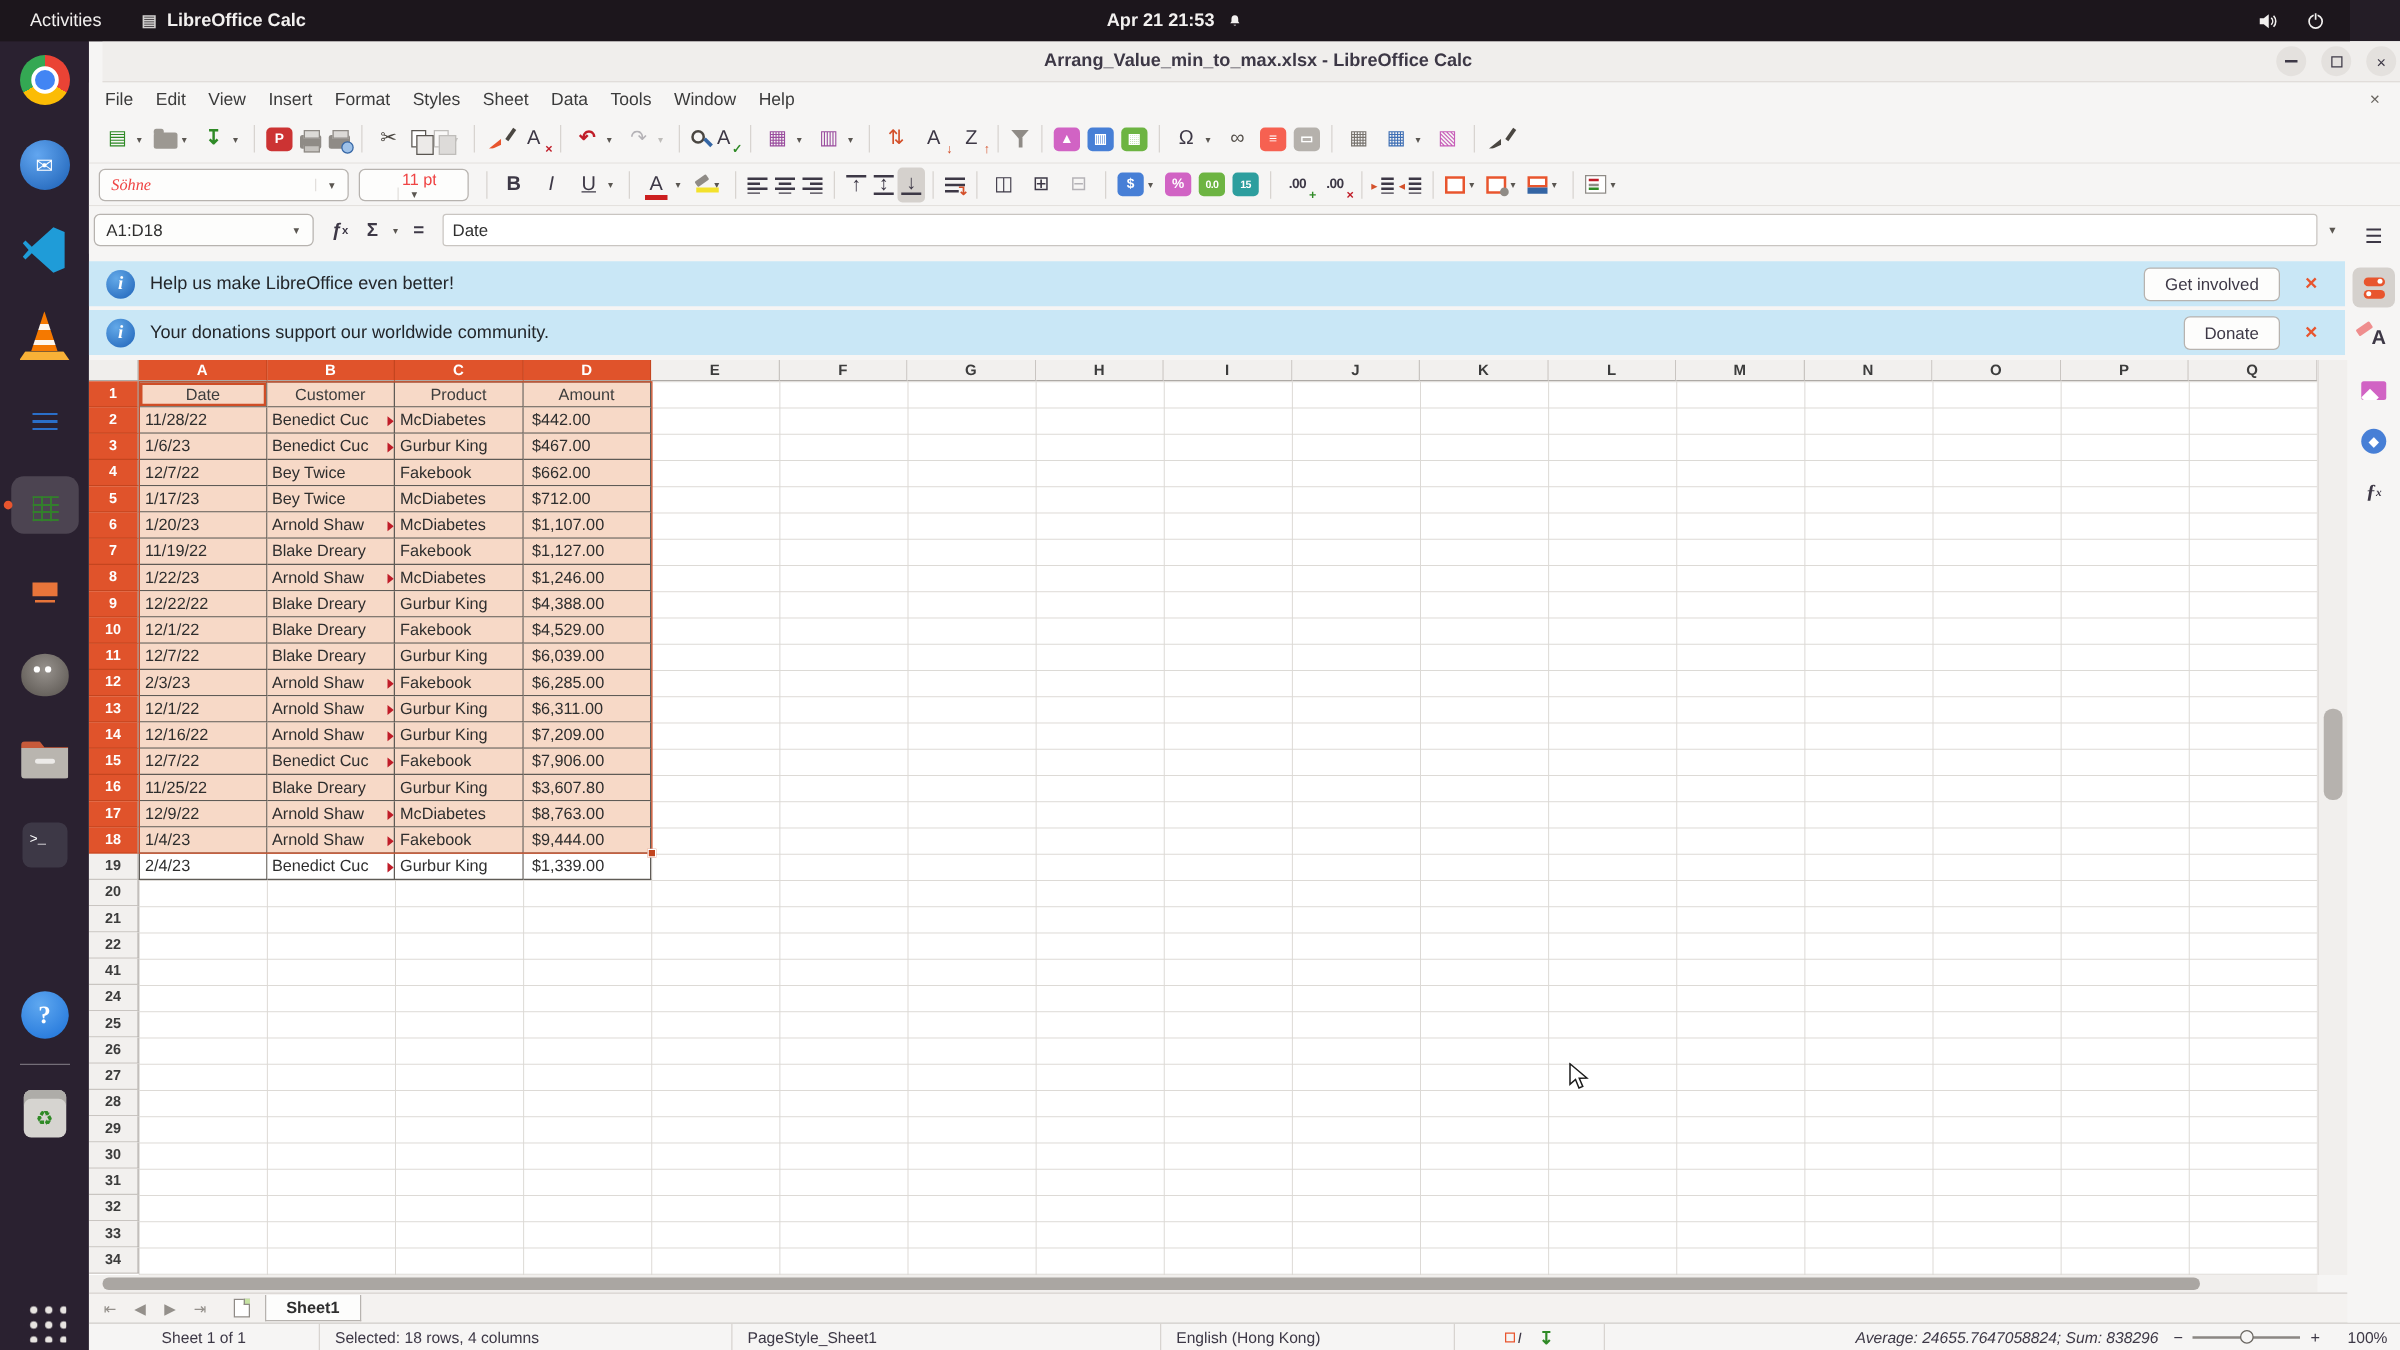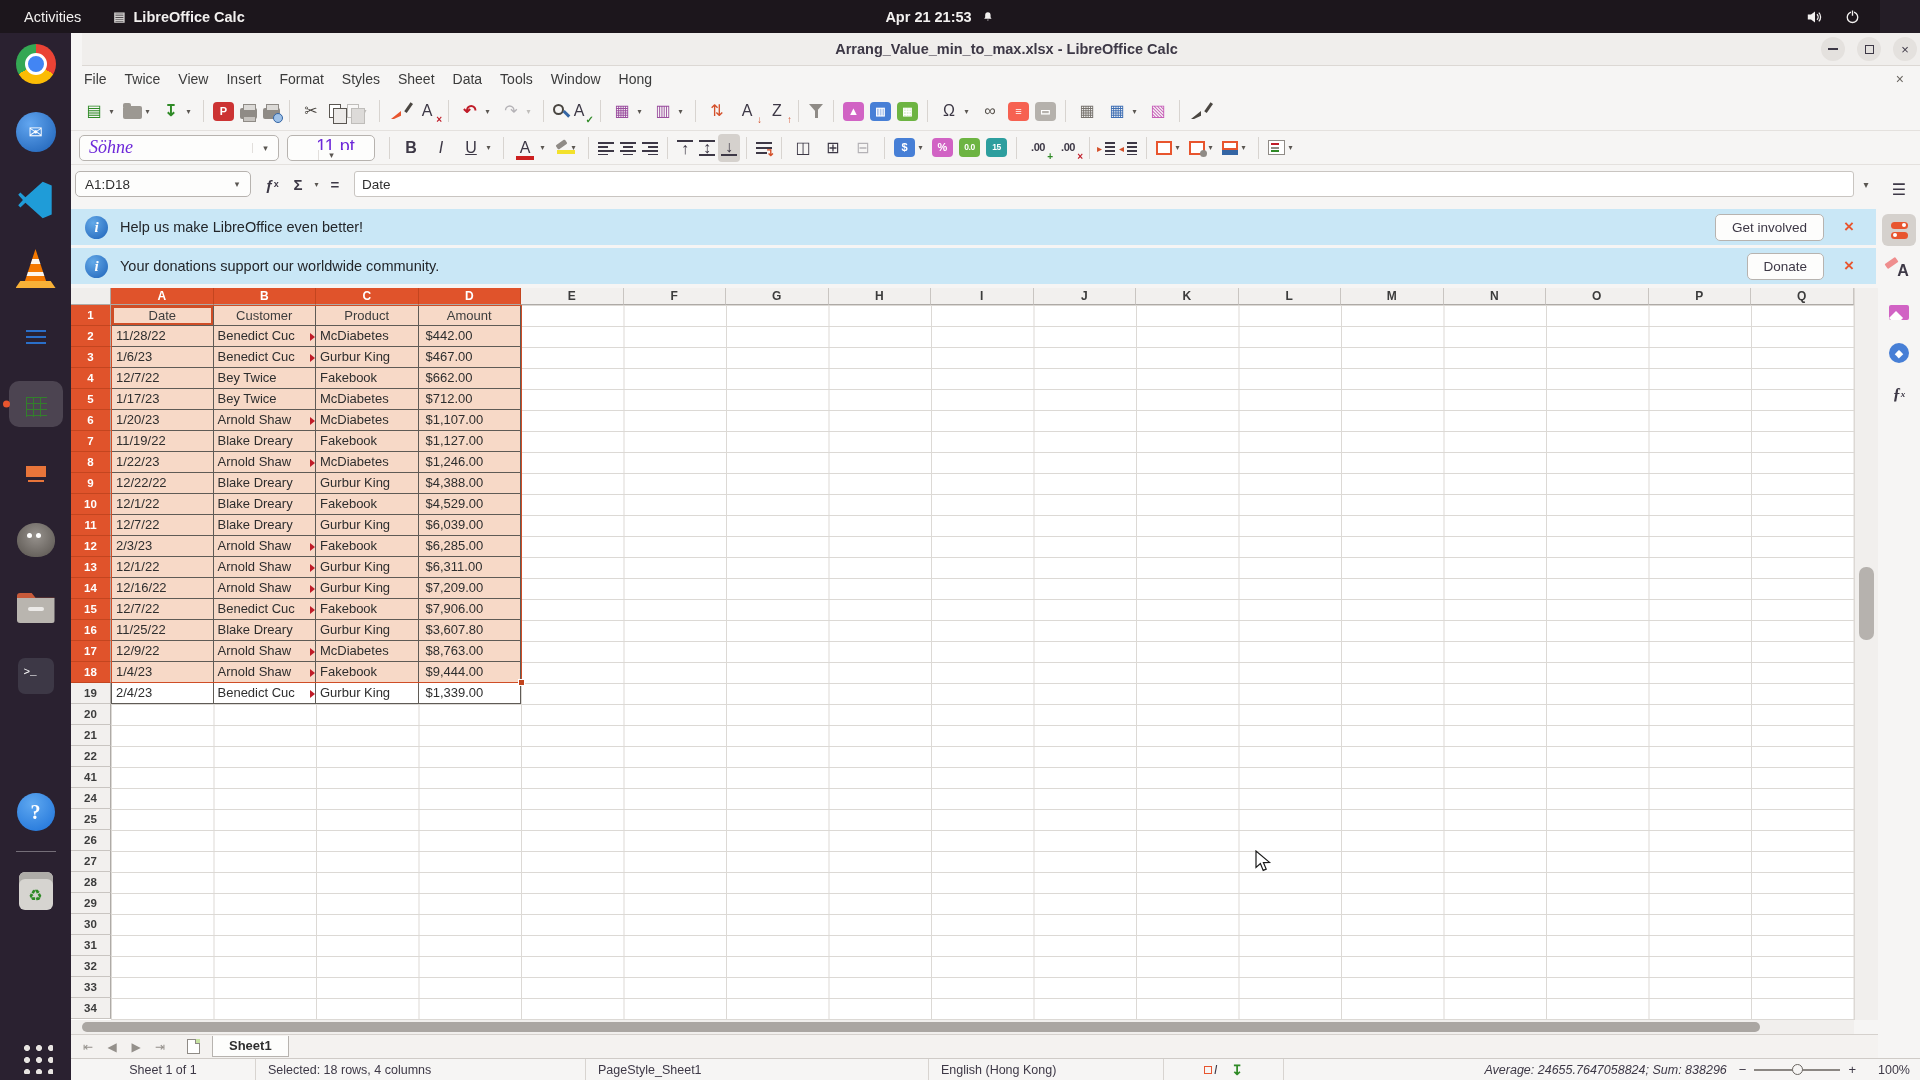--- a/index.html
+++ b/index.html
@@ -98,21 +98,21 @@
   .tbtn.dis { opacity:.35; }
   .tico { width:24px; height:24px; display:flex; align-items:center; justify-content:center; position:relative; }
   .tico .g { font-size:16px; color:#3d3846; line-height:1; }
   .tico .g.sm { font-size:11px; font-weight:700; letter-spacing:-.5px; }
   .tico .ov { position:absolute; right:-3px; bottom:-2px; font-size:10px; font-weight:700; line-height:1; }
   .tico .cbar { position:absolute; left:3px; bottom:0px; width:18px; height:4px; }
   .dd { width:11px; text-align:center; font-size:8px; color:#5a5651; }
   .tsep { width:1px; height:22px; background:#d8d4d0; margin:0 6px; flex:none;}
   .combo { height:26px; background:#fdfdfc; border:1px solid #b7b3af; border-radius:5px; display:flex;
            align-items:center; margin-right:8px; }
-  .combo .cval { flex:1; padding-left:9px; font-size:18px; color:#6d28d9; white-space:nowrap; overflow:hidden;}
+  .combo .cval { flex:1; padding-left:9px; font-size:13px; color:#ef4444; white-space:nowrap; overflow:hidden;}
   .comboi .cval { font-style:italic; font-family:"Liberation Serif", serif; }
   .combo .cdd { width:26px; text-align:center; color:#5a5651; font-size:9px; border-left:1px solid #e2dfdc; }
 
   .badge { border-radius:4px; color:#fff; font-weight:700; font-size:11px; width:21px; height:19px;
            display:flex; align-items:center; justify-content:center; }
   .badge .g { color:#fff !important; font-size:11px !important; }
   .badge.b-red { background:#cc3333; }
   .badge.b-pink { background:#d163c4; }
   .badge.b-blue { background:#477fd6; }
   .badge.b-green { background:#6db442; }
@@ -387,30 +387,30 @@
         <div class="wbtn">
             <span class="glyph-max"></span>
           </div>
         <div class="wbtn">×</div>
       </div>
     </div>
 
     <div class="menubar">
       <div id="menu-items">
           <div class="mitem">File</div>
-          <div class="mitem">Twice</div>
+          <div class="mitem">Edit</div>
           <div class="mitem">View</div>
           <div class="mitem">Insert</div>
           <div class="mitem">Format</div>
           <div class="mitem">Styles</div>
           <div class="mitem">Sheet</div>
           <div class="mitem">Data</div>
           <div class="mitem">Tools</div>
           <div class="mitem">Window</div>
-          <div class="mitem">Hong</div>
+          <div class="mitem">Help</div>
         </div>
       <span class="menu-close">×</span>
     </div>
 
     <div class="toolbar tb1" id="toolbar-main">
         <div class="tbtn">
           <span class="tico">
             <span class="g" style="color: rgb(47, 138, 38);">▤</span>
           </span>
           <span class="dd">▾</span>

